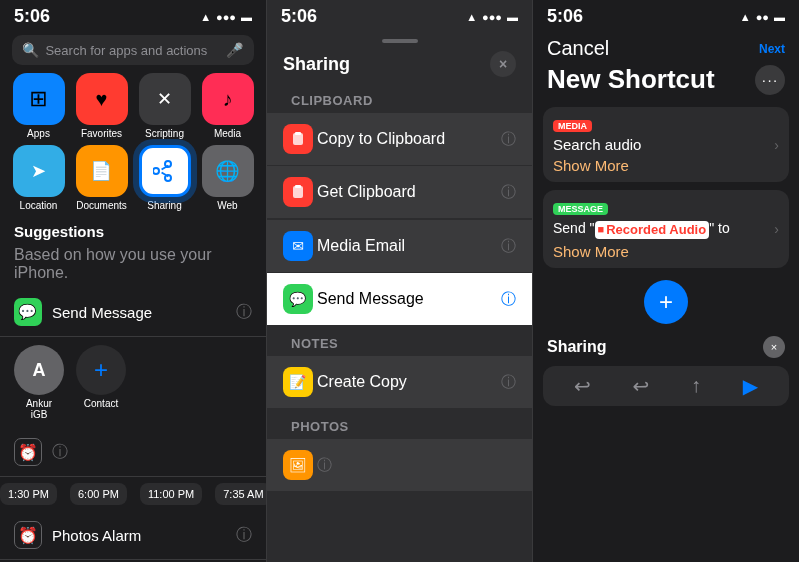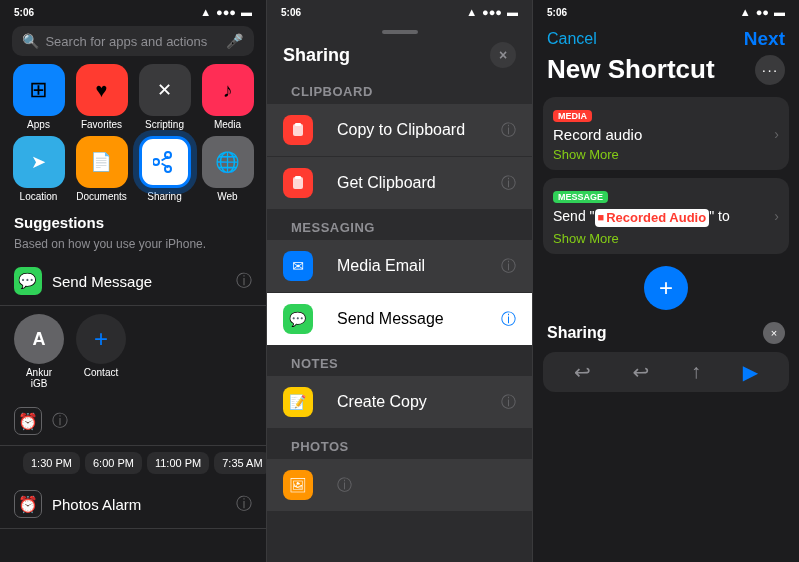--- a/index.html
+++ b/index.html
@@ -26,21 +26,21 @@
     .status-bar {
       display: flex;
       justify-content: space-between;
       align-items: center;
       padding: 6px 14px 4px;
       color: #fff;
       font-size: 13px;
       font-weight: 600;
     }
 
-    .status-bar .time { font-weight: 700; font-size: 10px; }
+    .status-bar .time { font-weight: 700; font-size: 18px; }
     .status-icons { display: flex; gap: 5px; align-items: center; font-size: 11px; }
 
     .search-bar {
       margin: 4px 12px 8px;
       background: #2c2c2e;
       border-radius: 10px;
       padding: 7px 10px;
       display: flex;
       align-items: center;
       gap: 6px;
@@ -95,21 +95,21 @@
 
     .section-title {
       color: #fff;
       font-size: 15px;
       font-weight: 600;
       padding: 2px 14px 6px;
     }
 
     .section-sub {
       color: #8e8e93;
-      font-size: 12px;
+      font-size: 16px;
       padding: 0 14px 6px;
     }
 
     .list-row {
       display: flex;
       align-items: center;
       padding: 10px 14px;
       gap: 10px;
       border-bottom: 1px solid #3a3a3c;
     }
@@ -177,22 +177,22 @@
       background: #1c1c1e;
       border: 1px solid #636366;
       display: flex;
       align-items: center;
       justify-content: center;
       font-size: 16px;
     }
 
     .time-chips {
       display: flex;
-      gap: 5px;
-      padding: 6px 23px;
+      gap: 13px;
+      padding: 6px 0;
       overflow: hidden;
     }
 
     .chip {
       background: #2c2c2e;
       border-radius: 8px;
       padding: 5px 8px;
       color: #fff;
       font-size: 11px;
       white-space: nowrap;
@@ -250,21 +250,21 @@
       font-weight: 600;
       padding: 10px 24px 4px;
       text-transform: uppercase;
       letter-spacing: 0.5px;
     }
 
     .sheet-row {
       display: flex;
       align-items: center;
       padding: 11px 16px;
-      gap: 24px;
+      gap: 4px;
       background: #3a3a3c;
       margin: 1px 0;
     }
 
     .sheet-row.highlighted {
       background: #fff;
     }
 
     .sheet-row-icon {
       width: 30px;
@@ -305,23 +305,23 @@
       flex-direction: column;
     }
 
     .nav-bar {
       display: flex;
       justify-content: space-between;
       align-items: center;
       padding: 6px 14px 4px;
     }
 
-    .nav-cancel { color: #0ea5e9; font-size: 16px; }
+    .nav-cancel { color: #ffffff; font-size: 20px; }
     .nav-title { color: #fff; font-size: 16px; font-weight: 600; }
-    .nav-next { color: #007aff; font-size: 19px; font-weight: 600; }
+    .nav-next { color: #007aff; font-size: 12px; font-weight: 600; }
 
     .shortcut-title {
       color: #fff;
       font-size: 26px;
       font-weight: 700;
       padding: 2px 14px 10px;
     }
 
     .action-card {
       background: #2c2c2e;
@@ -344,22 +344,22 @@
     }
 
     .action-title {
       color: #fff;
       font-size: 15px;
       font-weight: 500;
       margin-bottom: 4px;
     }
 
     .action-more {
-      color: #84cc16;
-      font-size: 13px;
+      color: #fdba74;
+      font-size: 15px;
     }
 
     .action-chevron {
       position: absolute;
       right: 10px;
       top: 50%;
       transform: translateY(-50%);
       color: #636366;
       font-size: 14px;
     }
@@ -600,21 +600,20 @@
           <rect x="3" y="2" width="10" height="12" rx="2" fill="white" opacity="0.8"></rect>
           <rect x="5" y="1" width="6" height="3" rx="1" fill="white"></rect>
         </svg>
       </div>
       <span class="sheet-row-text">Get Clipboard</span>
       <span class="sheet-row-chevron">ⓘ</span>
     </div>
   </div>
 
   <div>
-    <div class="sheet-section-title">Messaging</div>
     <div class="sheet-row">
       <div class="sheet-row-icon" style="background:#007aff;">
         <span style="color:white;font-size:14px;">✉</span>
       </div>
       <span class="sheet-row-text">Media Email</span>
       <span class="sheet-row-chevron">ⓘ</span>
     </div>
     <div class="sheet-row highlighted">
       <div class="sheet-row-icon" style="background:#30d158;">
         <span style="color:white;font-size:14px;">💬</span>
@@ -666,21 +665,21 @@
     <span class="shortcut-title" style="padding:0;">New Shortcut</span>
     <div style="width:30px;height:30px;border-radius:15px;background:#3a3a3c;display:flex;align-items:center;justify-content:center;">
       <span style="color:#fff;font-size:14px;letter-spacing:1px;">···</span>
     </div>
   </div>
 
   <div class="action-card">
     <div style="display:flex; justify-content:space-between; align-items:flex-start;">
       <div>
         <span class="action-badge">MEDIA</span>
-        <div class="action-title">Record audio</div>
+        <div class="action-title">Search audio</div>
         <div class="action-more">Show More</div>
       </div>
       <span class="action-chevron">›</span>
     </div>
   </div>
 
   <div class="message-card">
     <div style="display:flex; justify-content:space-between; align-items:center;">
       <div style="flex:1;">
         <span class="message-badge">MESSAGE</span>

